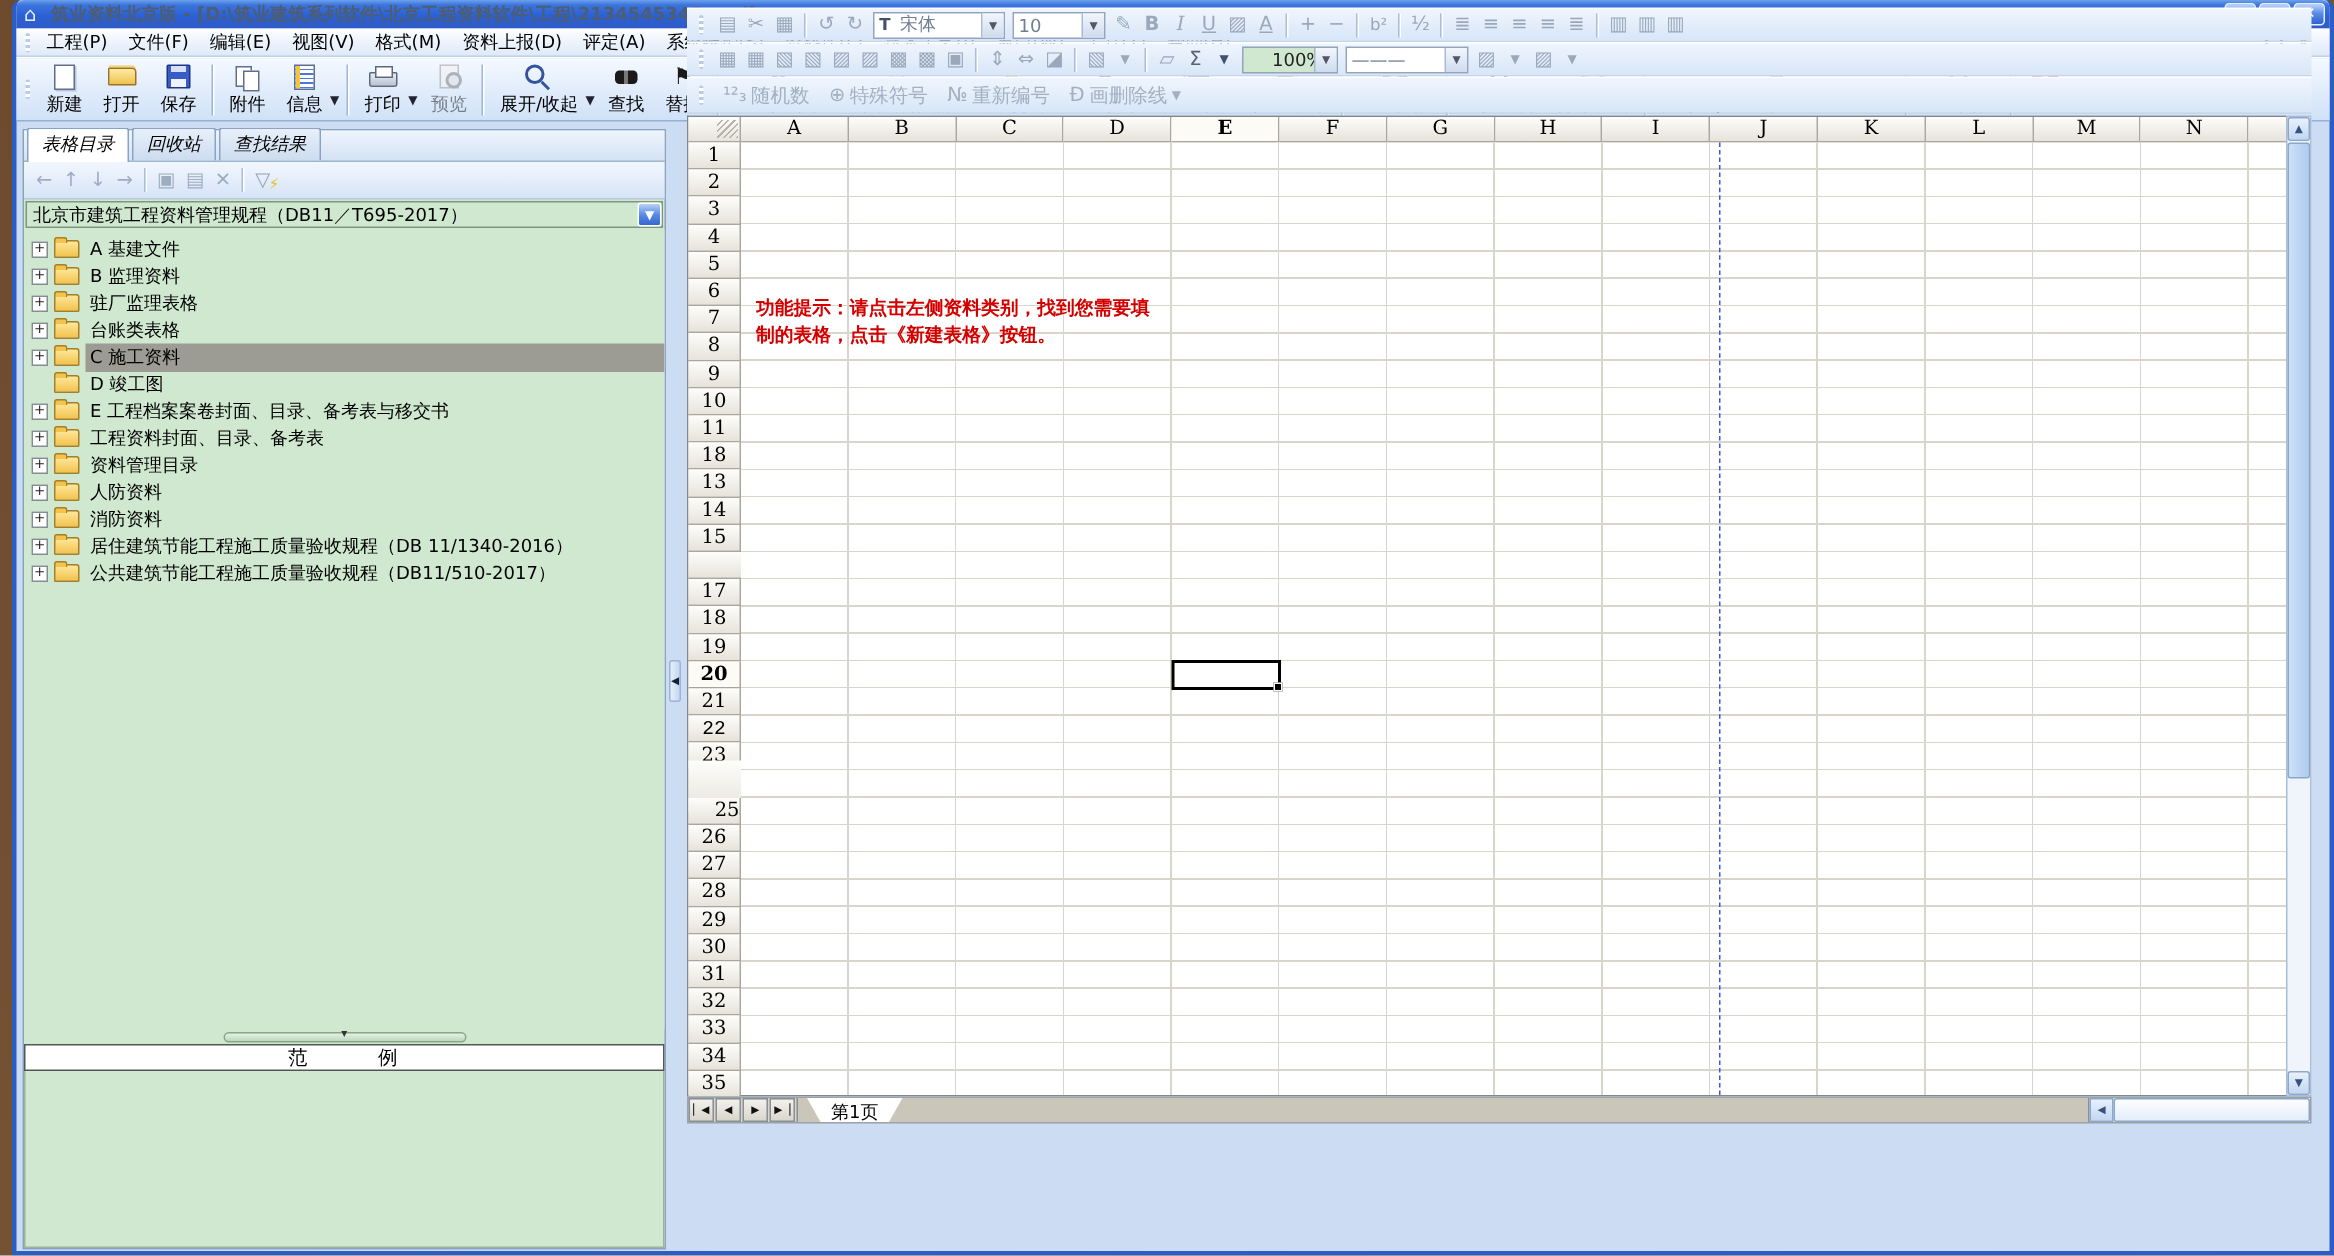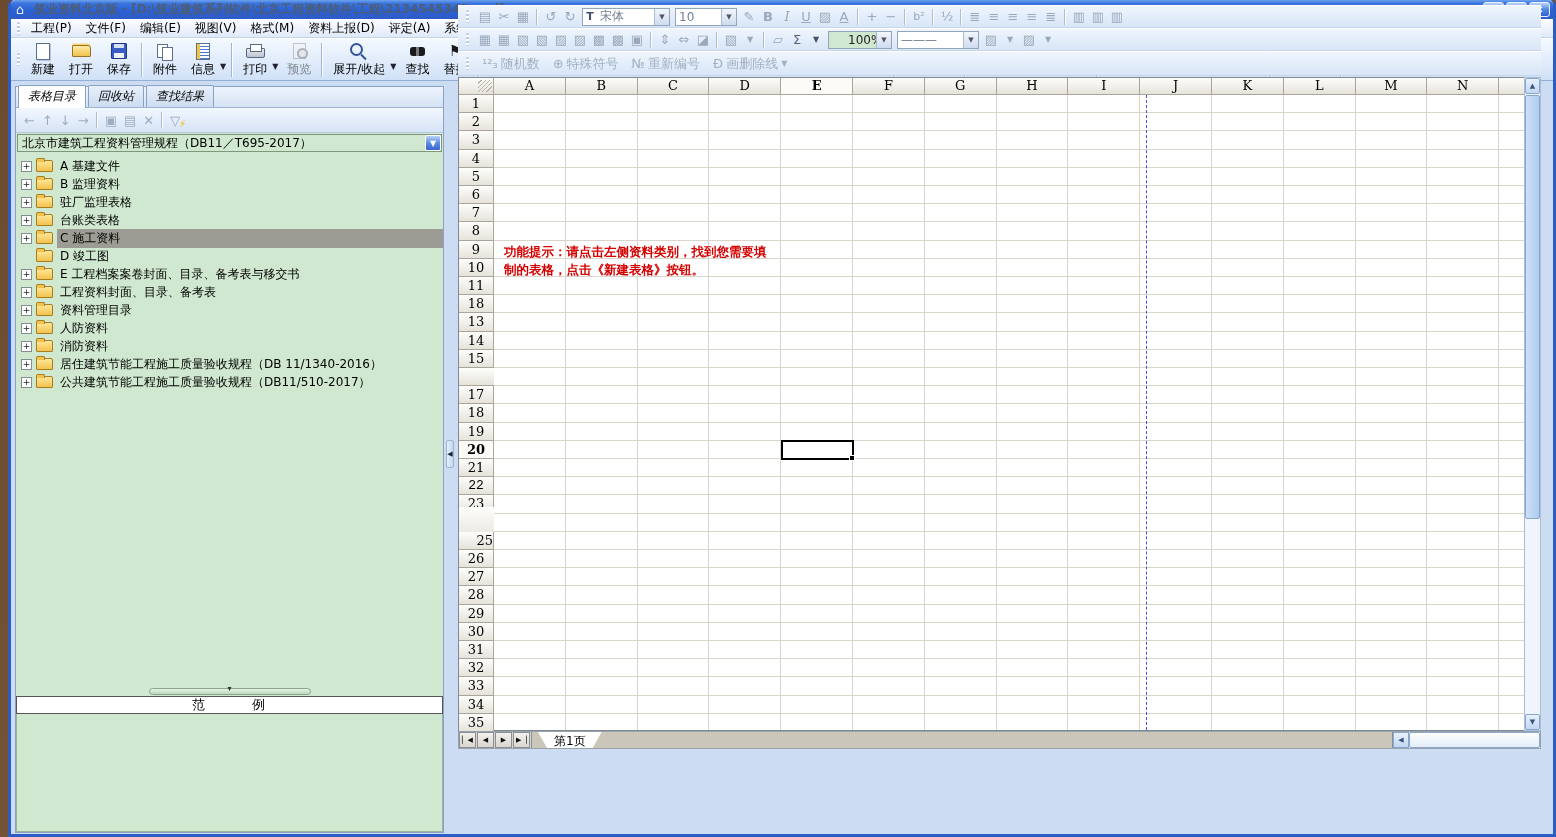--- a/index.html
+++ b/index.html
@@ -149,21 +149,21 @@
     font-family:"DejaVu Serif","Liberation Serif",serif; font-size:13px; text-align:center; line-height:16px; }
   .colhead.sel { background:#fcfbf6; font-weight:bold; }
   .rowhead { position:absolute; left:0; width:35px; background:linear-gradient(#fdfdfb,#e6e3da);
     border-right:1px solid #aaa69e; border-bottom:1px solid #aaa69e;
     font-family:"DejaVu Serif","Liberation Serif",serif; font-size:13px; text-align:center; }
   .rowhead.sel { font-weight:bold; background:#fcfbf6; }
   .cells { position:absolute; left:35px; top:17px; right:0; bottom:0; background:#fff;
     background-image:
       repeating-linear-gradient(to right,transparent 0 70.8px,#d9d5cb 70.8px 71.8px),
       repeating-linear-gradient(to bottom,transparent 0 17.2px,#d9d5cb 17.2px 18.2px); }
-  .hint { position:absolute; left:10px; top:101px; color:#d40000; font-weight:bold; font-size:12.5px; line-height:17.5px; white-space:nowrap;margin-top:47px; }
+  .hint { position:absolute; left:10px; top:101px; color:#d40000; font-weight:bold; font-size:12.5px; line-height:17.5px; white-space:nowrap; }
   .pagebreak { position:absolute; left:652px; top:0; bottom:0; border-left:1px dashed #3c52e8; }
   .selcell { position:absolute; left:287px; top:345px; width:73px; height:20px; border:2px solid #000; background:#fff; }
   .selcell::after { content:""; position:absolute; right:-3px; bottom:-3px; width:4px; height:4px; background:#000; border:1px solid #fff; }
 
   
   .vscroll { position:absolute; left:1513px; top:77px; width:17px; height:654px; background:#f0f4fb; border:1px solid #aabdd8; }
   .sbtn { position:absolute; left:0; width:15px; height:16px; background:linear-gradient(#e8f1fd,#c2d7f2);
     border:1px solid #8ba7cc; border-radius:2px; color:#35537e; font-size:7px; display:flex; align-items:center; justify-content:center; }
   .vthumb { position:absolute; left:0; top:17px; width:15px; height:424px; border-radius:2px;
     background:linear-gradient(90deg,#cde0f8,#aecbf0); border:1px solid #8ba7cc; }

